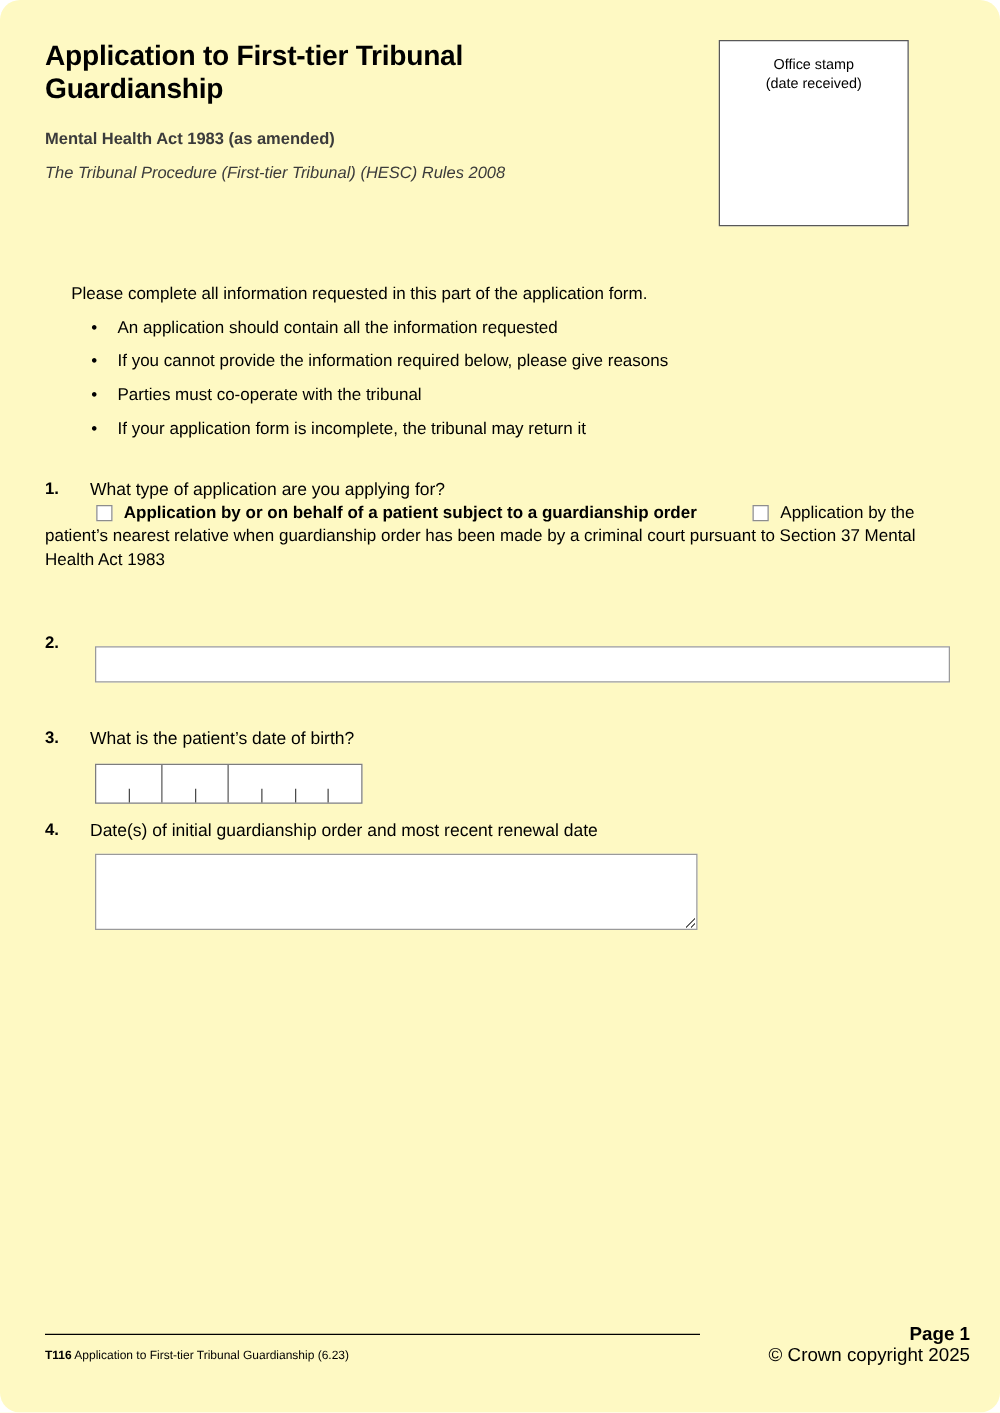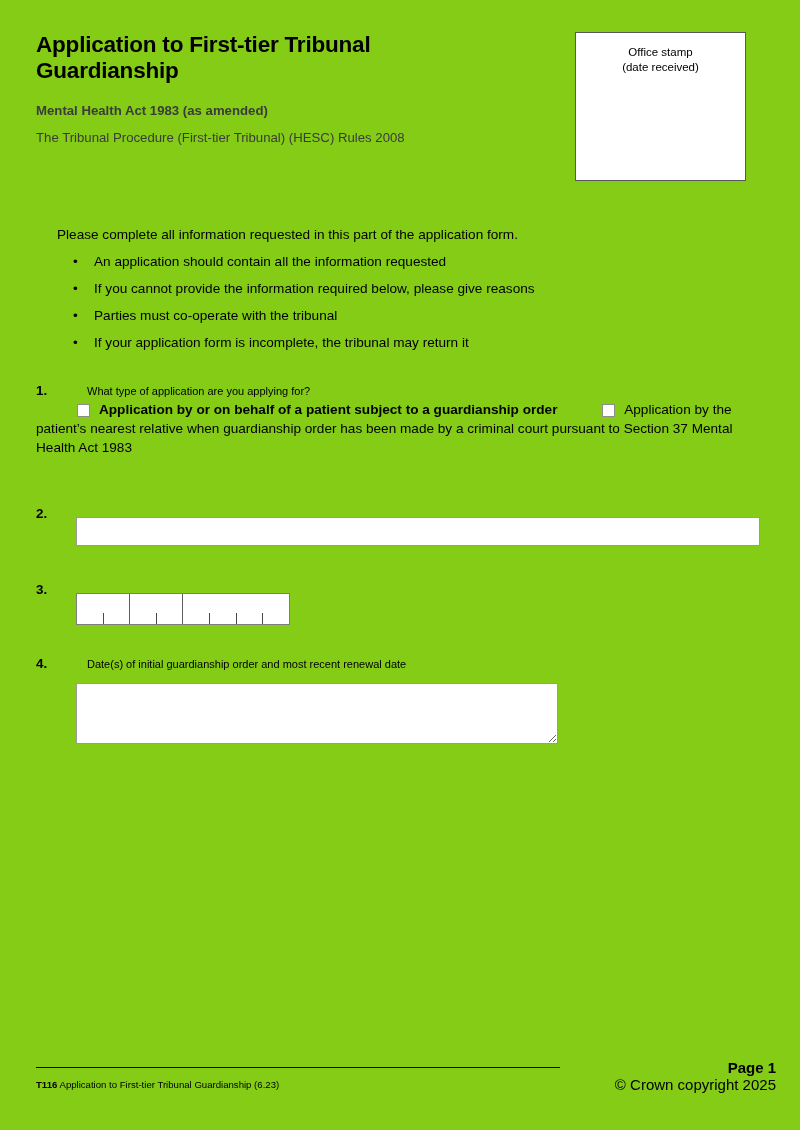--- a/index.html
+++ b/index.html
@@ -11,23 +11,24 @@
   body {
     font-family: "Liberation Sans", sans-serif;
     color: #000000;
     -webkit-font-smoothing: antialiased;
   }
   .page {
     position: relative;
     width: 800px;
     height: 1130px;
     margin: 0 auto;
-    background: #84cc16;
+    background: #fef9c3;
     overflow: hidden;
     box-sizing: border-box;
+    border-radius: 16px;
   }
 
   
   .header {
     position: absolute;
     left: 36px;
     top: 32px;
     width: 520px;
   }
   .doc-title {
@@ -39,28 +40,28 @@
     margin: 0;
     max-width: 370px;
   }
   .doc-subtitle {
     font-size: 13.2px;
     line-height: 16px;
     color: #3b3b3b;
     margin: 0;
   }
   .doc-subtitle.first { margin-top: 19px; font-weight: bold; }
-  .doc-subtitle.second { margin-top: 11px; }
+  .doc-subtitle.second { margin-top: 11px; font-style: italic; }
 
   
   .stamp-box {
     position: absolute;
     left: 575px;
     top: 32px;
-    width: 171px;
+    width: 152px;
     height: 149px;
     border: 1px solid #585858;
     box-sizing: border-box;
     background: #ffffff;
   }
   .stamp-text {
     text-align: center;
     font-size: 11.5px;
     line-height: 15px;
     color: #000000;
@@ -107,22 +108,22 @@
     position: absolute;
     left: 0;
     top: 0;
     width: 34px;
     font-size: 13.4px;
     font-weight: bold;
     line-height: 18px;
     color: #000000;
   }
   .q-text {
-    margin-left: 51px;
-    font-size: 11px;
+    margin-left: 36px;
+    font-size: 14px;
     line-height: 18px;
     color: #000000;
   }
 
   
   #q1 { top: 382px; }
   .check-row {
     position: relative;
     margin-left: 40px;
     padding-left: 23px;
@@ -287,20 +288,21 @@
     </label>
   </div>
 
   <div class="q-block" id="q2">
     <div class="q-num">2.</div>
     <input class="text-input" type="text" value="" style="">
   </div>
 
   <div class="q-block" id="q3">
     <div class="q-num">3.</div>
+    <div class="q-text">What is the patient’s date of birth?</div>
     <div class="dob-wrap">
       <div class="dob-seg day">
         <span class="dob-tick"></span>
       </div>
       <div class="dob-seg month">
         <span class="dob-tick"></span>
       </div>
       <div class="dob-seg year">
         <span class="dob-tick t1"></span>
         <span class="dob-tick t2"></span>

